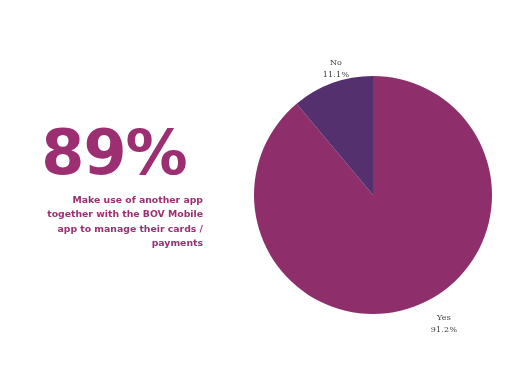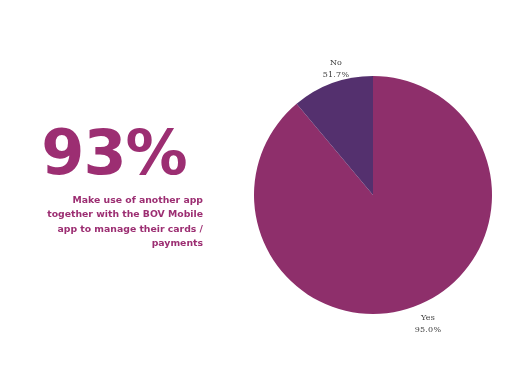--- a/index.html
+++ b/index.html
@@ -74,50 +74,50 @@
     white-space: nowrap;
     letter-spacing: 0.2px;
   }
   #label-no {
     left: 70px;
     top: 26px;
     width: 60px;
     margin-top: 7px;
   }
   #label-yes {
-    left: 162px;
+    left: 178px;
     top: 288px;
     width: 60px;
   }
   .pie-label .lbl-name { display: block; }
   .pie-label .lbl-pct  { display: block; }
 </style>
 </head>
 <body>
 
 <div id="slide" style="background: rgb(255, 255, 255);">
 
   <div id="stat-panel">
-    <div id="stat-value" style="color: rgb(156, 46, 114);">93%</div>
+    <div id="stat-value" style="color: rgb(156, 46, 114);">89%</div>
     <div id="stat-caption" style="color: rgb(156, 46, 114); text-align: right;">Make use of another app together with the BOV Mobile app to manage their cards / payments</div>
   </div>
 
   <div id="chart-panel">
 
     <svg id="pie-svg" width="278" height="340" viewBox="0 0 278 340" xmlns="http://www.w3.org/2000/svg">
 
       <path id="slice-yes" d="M 137.00 171.00 L 137.00 52.00 A 119 119 0 1 1 60.57 79.79 Z" fill="#8E2F6B"></path>
 
       <path id="slice-no" d="M 137.00 171.00 L 60.57 79.79 A 119 119 0 0 1 137.00 52.00 Z" fill="#54306E"></path>
     </svg>
 
     <div id="label-no" class="pie-label" style="color: rgb(58, 58, 58);">
       <span class="lbl-name">No</span>
-      <span class="lbl-pct">51.7%</span>
+      <span class="lbl-pct">11.1%</span>
     </div>
 
     <div id="label-yes" class="pie-label" style="color: rgb(58, 58, 58);">
       <span class="lbl-name">Yes</span>
-      <span class="lbl-pct">95.0%</span>
+      <span class="lbl-pct">91.2%</span>
     </div>
 
   </div>
 </div>
 
 </body></html>

